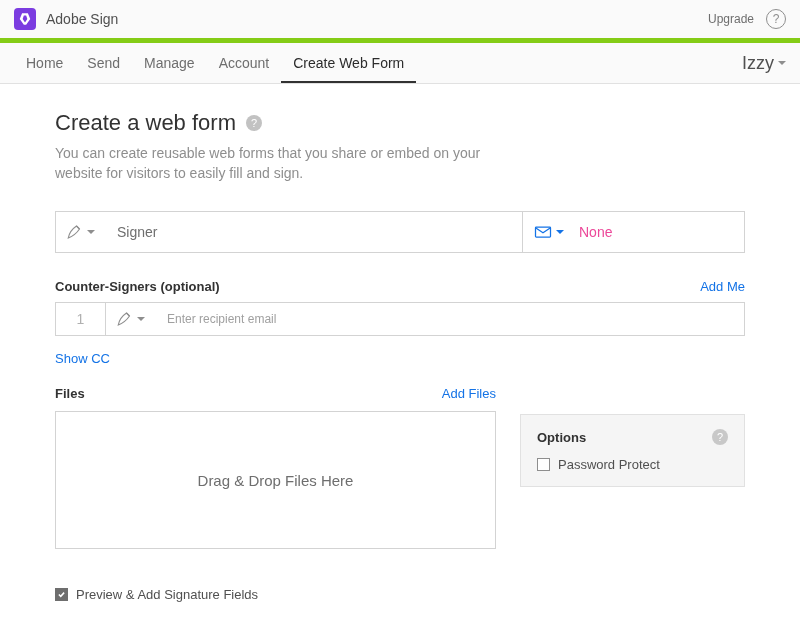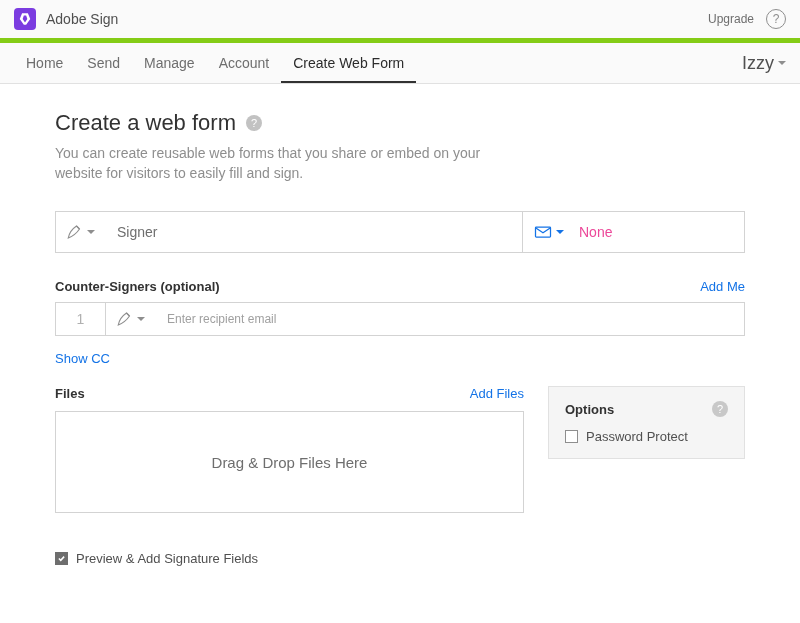--- a/index.html
+++ b/index.html
@@ -155,30 +155,31 @@
     .files-row {
       display: flex; gap: 24px; align-items: flex-start; justify-content: space-between;
     }
     .files-left { flex: 1; }
     .files-header {
       display: flex; justify-content: space-between; align-items: center;
       margin-bottom: 10px;
     }
     .dropzone {
       border: 1px solid #d3d3d3;
-      height: 102px;
+      height: 138px;
       display: flex; align-items: center; justify-content: center;
       color: #6e6e6e; font-size: 15px;
       cursor: pointer;
     }
     .options-panel {
-      width: 197px;
+      width: 225px;
       border: 1px solid #e1e1e1;
       background: #f5f5f5;
       padding: 14px 16px;
+      margin-top: 28px;
     }
     .options-header {
       display: flex; justify-content: space-between; align-items: center;
       margin-bottom: 12px;
     }
     .options-title { font-size: 13px; font-weight: 600; color: #323232; }
     .options-help {
       width: 16px; height: 16px; border-radius: 50%;
       background: #c8c8c8; color: #fff; font-size: 11px;
       display: flex; align-items: center; justify-content: center;

